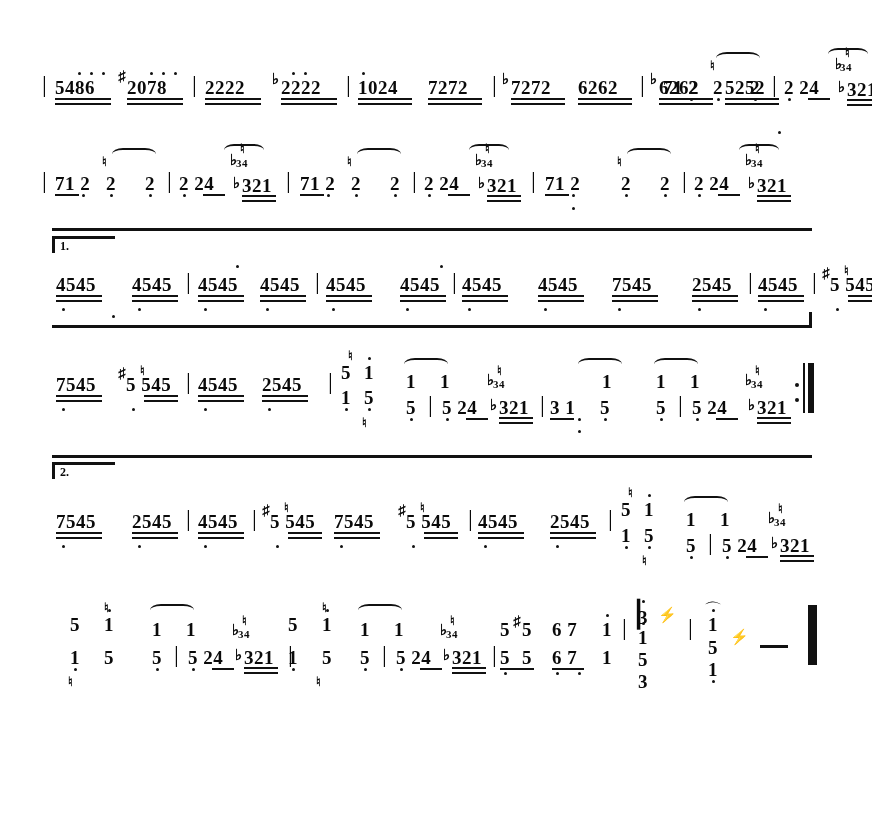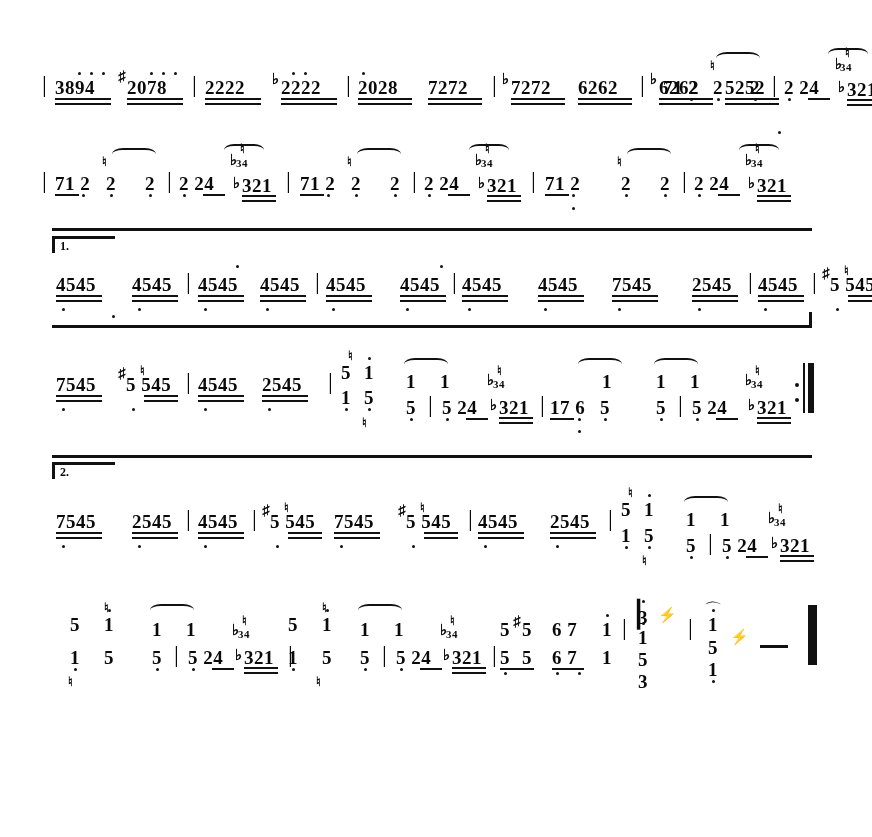--- a/index.html
+++ b/index.html
@@ -121,21 +121,21 @@
 </style>
 </head>
 <body>
 
 <div id="sheet">
 
   <div class="sys" style="top:0;height:110px;">
 
     <div class="tok bar" style="left:42px;top:72px;">|</div>
 
-    <div class="tok num" style="left:55px;top:78px;">3894</div>
+    <div class="tok num" style="left:55px;top:78px;">5486</div>
     <div class="dot" style="left:78px;top:72px;"></div>
     <div class="dot" style="left:90px;top:72px;"></div>
     <div class="dot" style="left:102px;top:72px;"></div>
     <div class="beam" style="left:55px;top:98px;width:56px;"></div>
     <div class="beam" style="left:55px;top:103px;width:56px;"></div>
 
     <div class="accid" style="left:118px;top:68px;">♯</div>
     <div class="tok num" style="left:127px;top:78px;">2078</div>
     <div class="dot" style="left:150px;top:72px;"></div>
     <div class="dot" style="left:162px;top:72px;"></div>
@@ -149,21 +149,21 @@
     <div class="beam" style="left:205px;top:103px;width:56px;"></div>
 
     <div class="accid" style="left:272px;top:70px;">♭</div>
     <div class="tok num" style="left:281px;top:78px;">2222</div>
     <div class="dot" style="left:292px;top:72px;"></div>
     <div class="dot" style="left:304px;top:72px;"></div>
     <div class="beam" style="left:281px;top:98px;width:56px;"></div>
     <div class="beam" style="left:281px;top:103px;width:56px;"></div>
     <div class="tok bar" style="left:346px;top:72px;">|</div>
 
-    <div class="tok num" style="left:358px;top:78px;">2028</div>
+    <div class="tok num" style="left:358px;top:78px;">1024</div>
     <div class="dot" style="left:362px;top:72px;"></div>
     <div class="beam" style="left:358px;top:98px;width:54px;"></div>
     <div class="beam" style="left:358px;top:103px;width:54px;"></div>
 
     <div class="tok num" style="left:428px;top:78px;">7272</div>
     <div class="beam" style="left:428px;top:98px;width:54px;"></div>
     <div class="beam" style="left:428px;top:103px;width:54px;"></div>
     <div class="tok bar" style="left:492px;top:72px;">|</div>
 
     <div class="accid" style="left:502px;top:70px;">♭</div>
@@ -443,21 +443,21 @@
 
     <div class="accid" style="left:487px;top:371px;">♭</div>
     <div class="orn" style="left:497px;top:363px;">♮</div>
     <div class="tok num tiny" style="left:493px;top:379px;">34</div>
     <div class="accid" style="left:490px;top:396px;">♭</div>
     <div class="tok num" style="left:499px;top:398px;">321</div>
     <div class="beam" style="left:499px;top:417px;width:34px;"></div>
     <div class="beam" style="left:499px;top:422px;width:34px;"></div>
     <div class="tok bar" style="left:540px;top:392px;">|</div>
 
-    <div class="tok num" style="left:550px;top:398px;">17 6</div>
+    <div class="tok num" style="left:550px;top:398px;">3 1</div>
     <div class="beam" style="left:550px;top:418px;width:24px;"></div>
     <div class="dot" style="left:578px;top:418px;"></div>
     <div class="dot" style="left:578px;top:430px;"></div>
     <div class="tok num" style="left:600px;top:398px;">5</div>
     <div class="dot" style="left:604px;top:418px;"></div>
     <div class="slur" style="left:578px;top:358px;width:44px;"></div>
     <div class="tok num" style="left:602px;top:372px;">1</div>
 
     <div class="slur" style="left:654px;top:358px;width:44px;"></div>
     <div class="tok num" style="left:656px;top:372px;">1</div>

